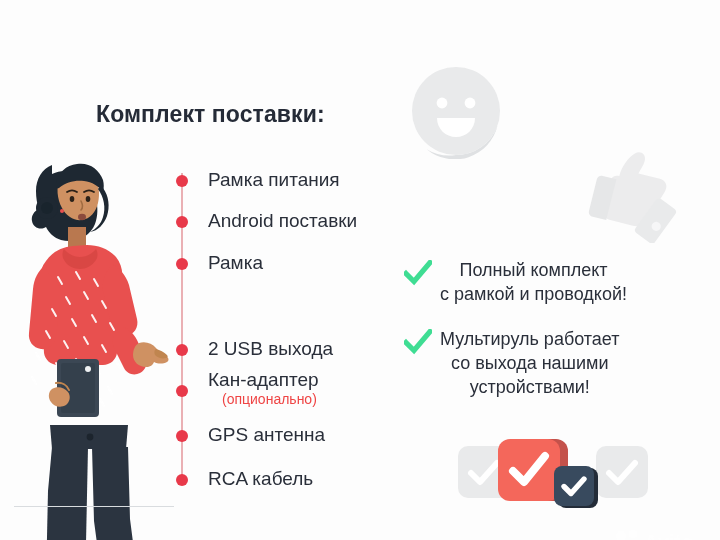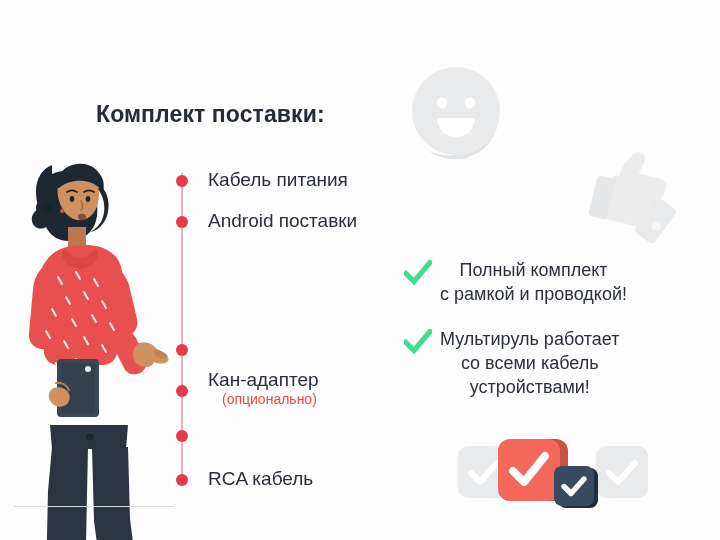--- a/index.html
+++ b/index.html
@@ -196,42 +196,48 @@
     </g>
   </svg>
 
   <div class="page-title">Комплект поставки:</div>
 
   <div class="kit-list">
     <div class="kit-spine"></div>
 
     <div class="kit-item" style="top:12px">
       <span class="kit-dot"></span>
-      <span class="kit-label">Кабель питания</span>
+      <span class="kit-label">Рамка питания</span>
     </div>
 
     <div class="kit-item" style="top:53px">
       <span class="kit-dot"></span>
       <span class="kit-label">Android поставки</span>
     </div>
 
+    <div class="kit-item" style="top:95px">
+      <span class="kit-dot"></span>
+      <span class="kit-label">Рамка</span>
+    </div>
 
 
     <div class="kit-item" style="top:181px">
       <span class="kit-dot"></span>
+      <span class="kit-label">2 USB выхода</span>
     </div>
 
     <div class="kit-item" style="top:222px">
       <span class="kit-dot"></span>
       <span class="kit-label" style="top:-12px">Кан-адаптер</span>
       <span class="kit-sub" style="top:12px">(опционально)</span>
     </div>
 
     <div class="kit-item" style="top:267px">
       <span class="kit-dot"></span>
+      <span class="kit-label">GPS антенна</span>
     </div>
 
     <div class="kit-item" style="top:311px">
       <span class="kit-dot"></span>
       <span class="kit-label">RCA кабель</span>
     </div>
   </div>
 
   <div class="feature" style="left:404px; top:231px">
     <svg class="check" viewBox="0 0 28 26">
@@ -239,21 +245,21 @@
     </svg>
     <div class="feat-text">Полный комплект
 с рамкой и проводкой!</div>
   </div>
 
   <div class="feature" style="left:404px; top:300px">
     <svg class="check" viewBox="0 0 28 26">
       <path d="M2 13.5 L10 21.5 L26 2.5" stroke="#3fdd93" stroke-width="5.2" fill="none" stroke-linecap="square"></path>
     </svg>
     <div class="feat-text">Мультируль работает
-со всеми кабель
+со выхода нашими
 устройствами!</div>
   </div>
 
   <div class="cb-cluster">
     <div class="cb cb-ghost-left">
       <svg class="cb-tick" viewBox="0 0 52 52">
         <path d="M13 27 L22 36 L39 17" stroke="#ffffff" stroke-width="6" fill="none" stroke-linecap="round" stroke-linejoin="round"></path>
       </svg>
     </div>
 

